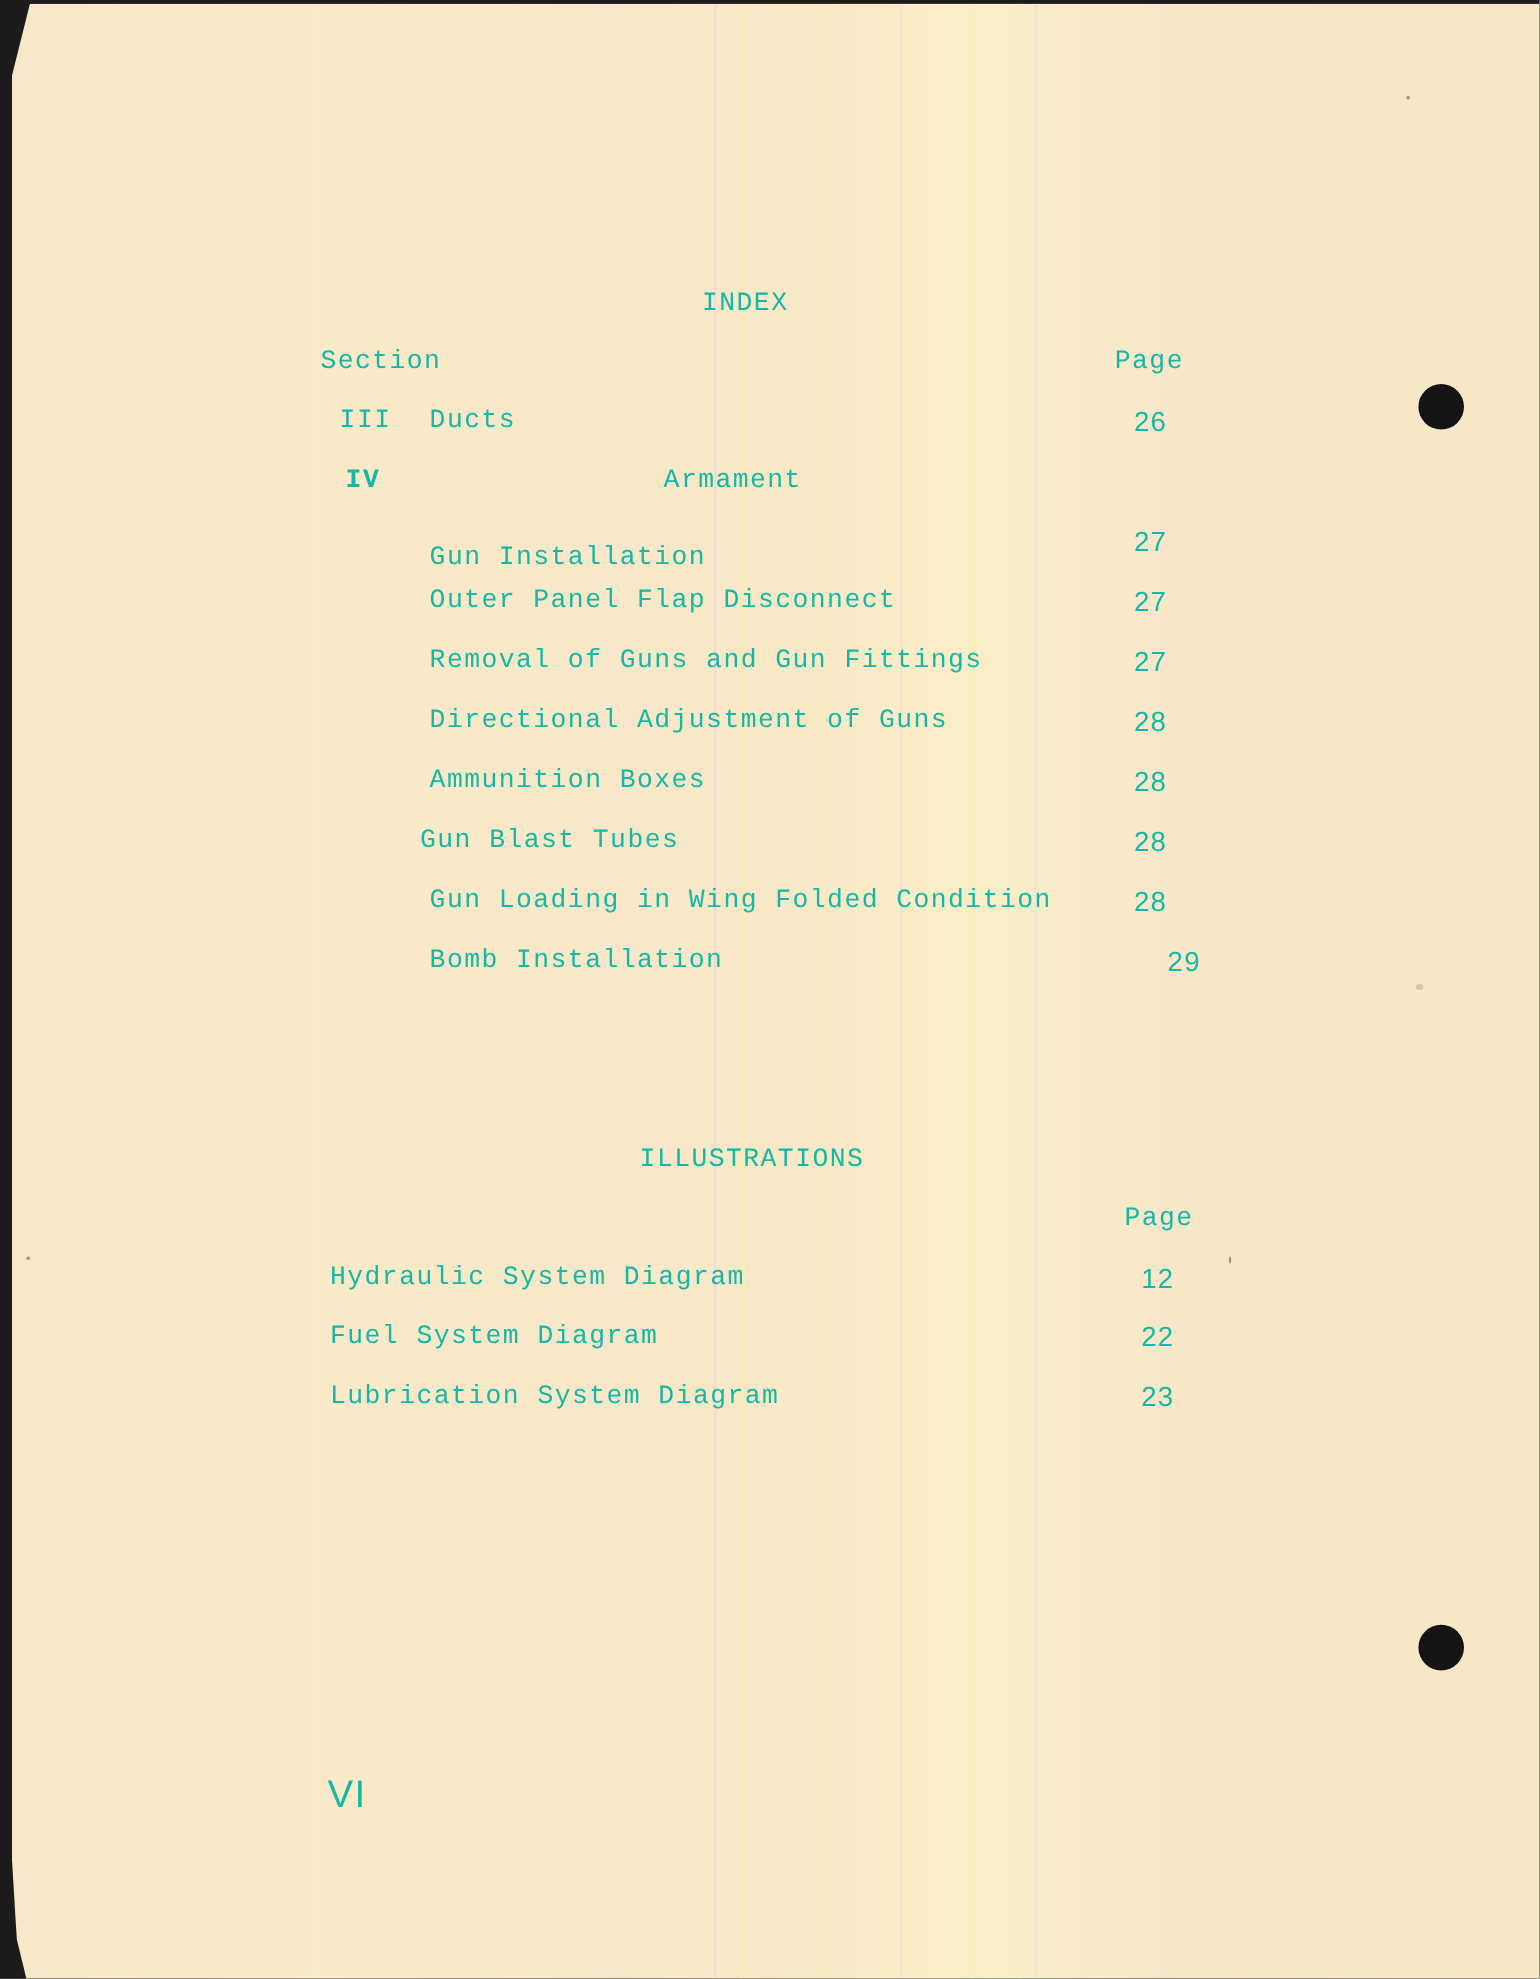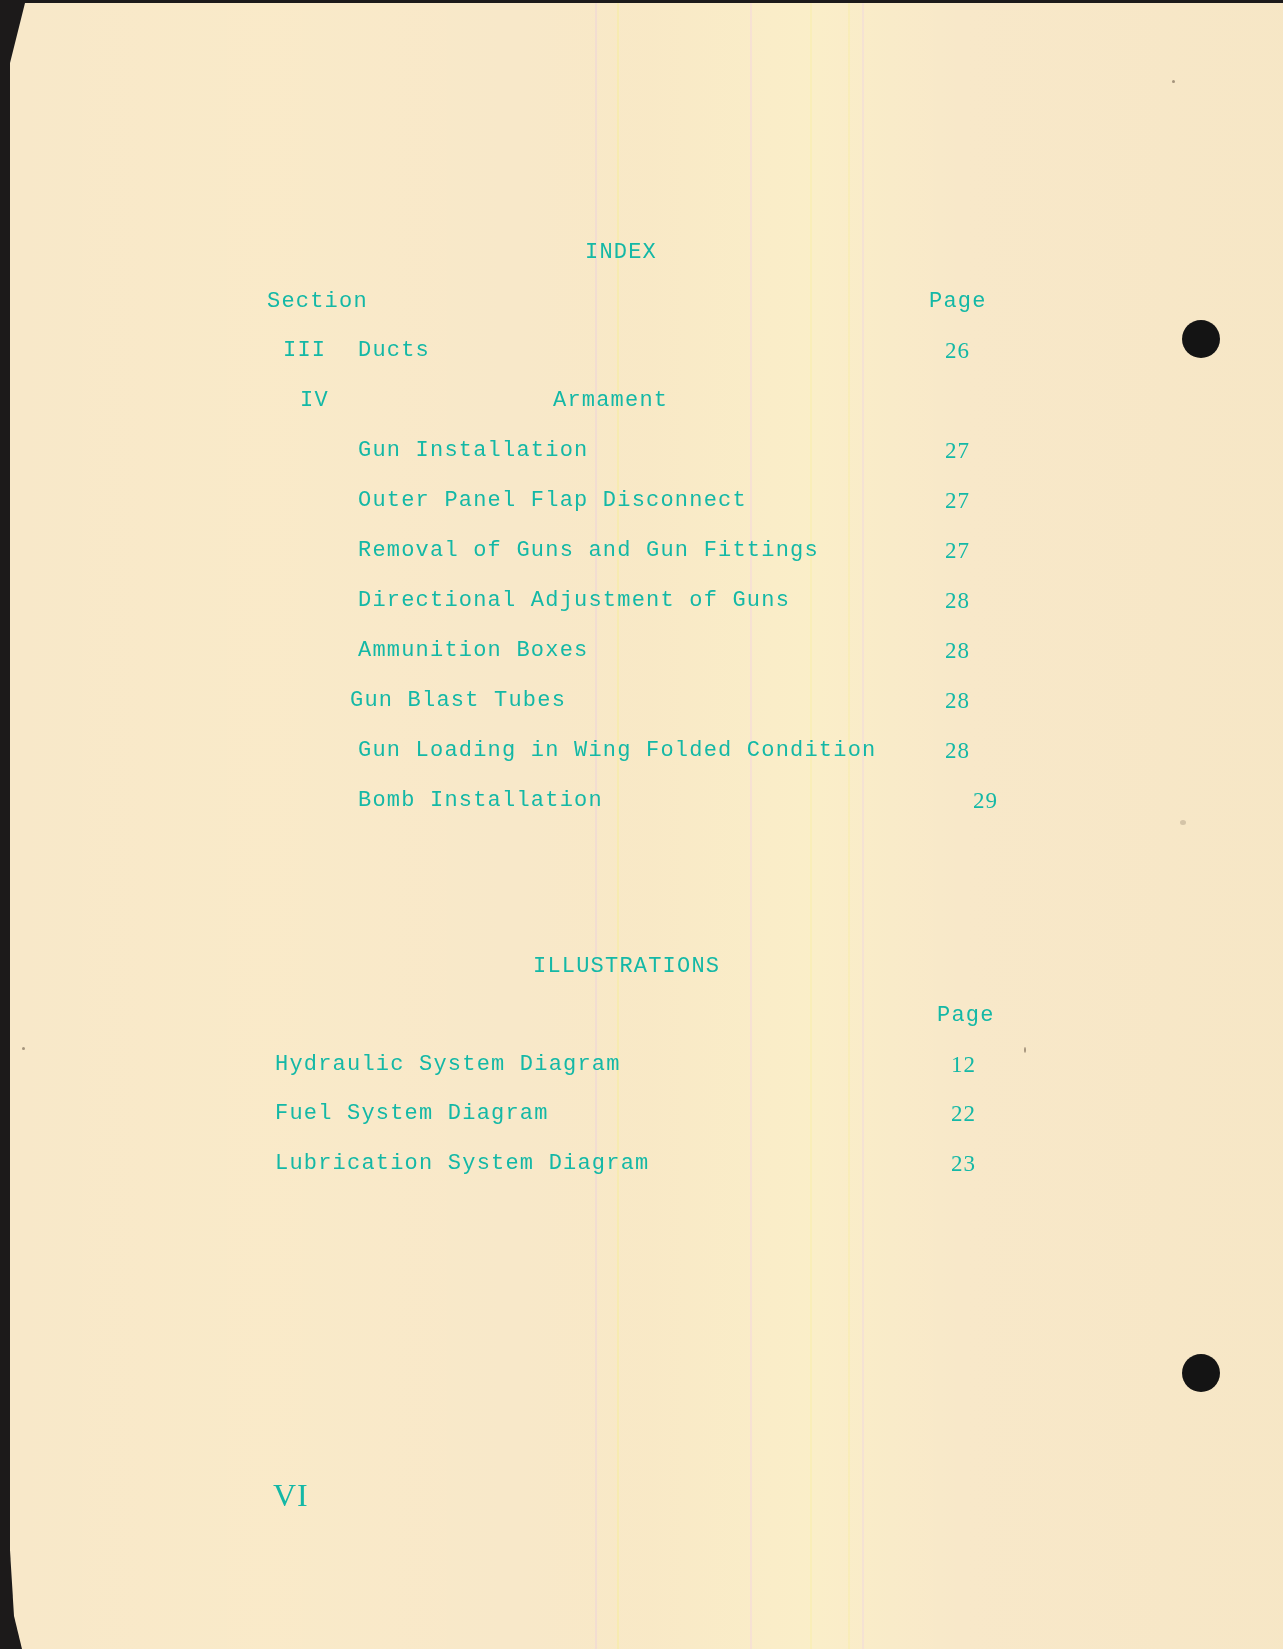--- a/index.html
+++ b/index.html
@@ -48,21 +48,21 @@
     .txt {
       position: absolute;
       font-family: "Liberation Mono", "DejaVu Sans Mono", monospace;
       font-size: 22px;
       color: #14b8a6;
       white-space: pre;
       letter-spacing: 1.2px;
       line-height: 26px;
     }
     .num {
-      font-family: Liberation Serif, serif;
+      font-family: Liberation Sans, sans-serif;
       font-size: 23px;
       letter-spacing: 1px;
     }
     .speck {
       position: absolute;
       background: #6d5c4a;
       border-radius: 50%;
       opacity: 0.6;
     }
   </style>
@@ -92,26 +92,26 @@
 <div class="txt" style="left:267px;top:289px;">Section</div>
 <div class="txt" style="left:929px;top:289px;">Page</div>
 
 <div>
   <div class="txt" style="left:283px;top:338px;">III</div>
   <div class="txt" style="left:358px;top:338px;">Ducts</div>
   <div class="txt num" style="left:945px;top:338px;">26</div>
 </div>
 
 <div>
-  <div class="txt" style="left:300px;top:388px;">IV</div>
+  <div class="txt" style="left:288px;top:388px;font-weight:bold;">IV</div>
   <div class="txt" style="left:553px;top:388px;">Armament</div>
 </div>
 
 <div>
-  <div class="txt" style="left:358px;top:438px;">Gun Installation</div>
+  <div class="txt" style="left:358px;top:452px;">Gun Installation</div>
   <div class="txt num" style="left:945px;top:438px;">27</div>
 </div>
 <div>
   <div class="txt" style="left:358px;top:488px;">Outer Panel Flap Disconnect</div>
   <div class="txt num" style="left:945px;top:488px;">27</div>
 </div>
 <div>
   <div class="txt" style="left:358px;top:538px;">Removal of Guns and Gun Fittings</div>
   <div class="txt num" style="left:945px;top:538px;">27</div>
 </div>

